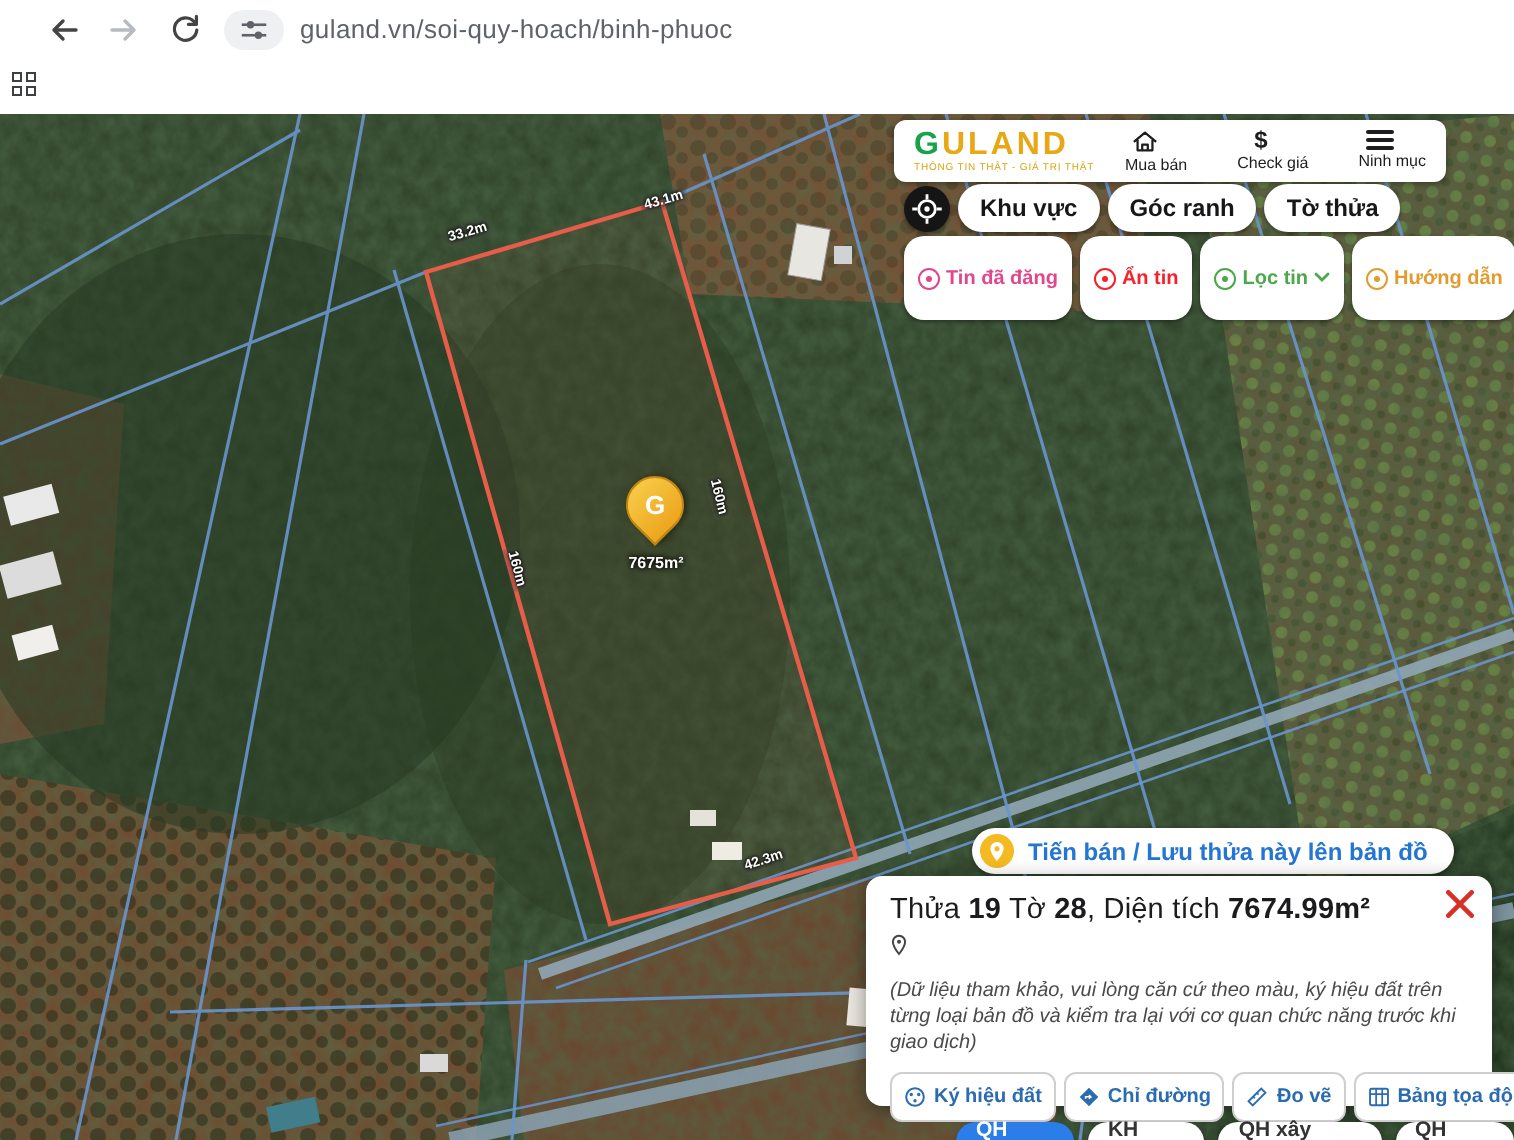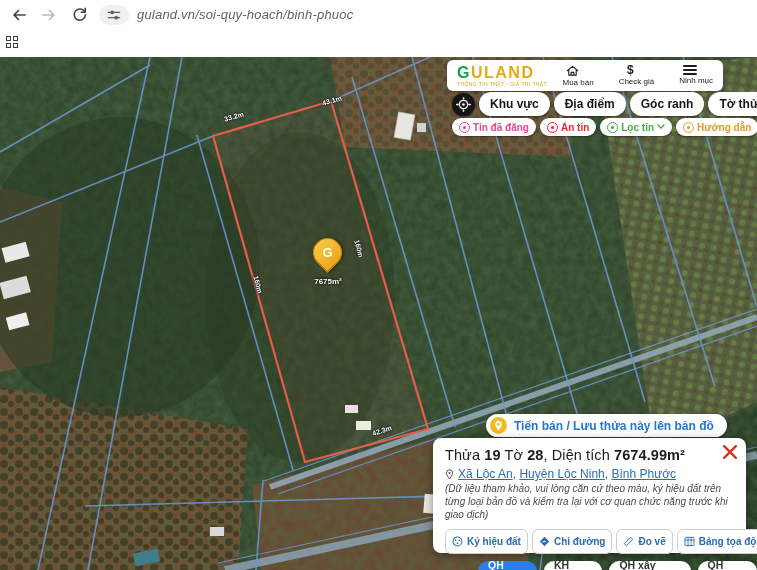--- a/index.html
+++ b/index.html
@@ -1,21 +1,21 @@
 <!DOCTYPE html>
 <html><head>
 <meta charset="utf-8">
 <style>
   html,body{margin:0;padding:0;background:#fff;}
   .screen{position:relative;width:757px;height:570px;overflow:hidden;
           font-family:"Liberation Sans",sans-serif;background:#fff;}
 
   
   .chrome{position:absolute;top:0;left:0;right:0;height:29px;background:#fff;
-          display:flex;align-items:center;gap:10px;padding-left:9px;box-sizing:border-box;font-style:italic;}
+          display:flex;align-items:center;gap:10px;padding-left:22px;box-sizing:border-box;}
   .nav-btn{width:20px;height:20px;display:flex;align-items:center;justify-content:center;cursor:pointer;}
   .url-chip{display:flex;align-items:center;gap:8px;}
   .tune-wrap{width:30px;height:20px;border-radius:11px;background:#eef0f2;
              display:flex;align-items:center;justify-content:center;}
   .url-text{font-size:13px;color:#5f6368;letter-spacing:.2px;}
   .bookmarks{position:absolute;top:29px;left:0;right:0;height:28px;background:#fff;}
   .grid-icon{position:absolute;left:6px;top:7px;width:13px;height:13px;
              display:grid;grid-template-columns:5px 5px;grid-template-rows:5px 5px;gap:2px;}
   .grid-icon span{border:1.4px solid #3c4043;box-sizing:border-box;background:#fff;}
 
@@ -58,21 +58,21 @@
   .burger i{height:1.8px;background:#1d1d1f;border-radius:1px;}
 
   
   .row1{position:absolute;left:452px;top:92px;display:flex;align-items:center;gap:4px;}
   .locate{width:23px;height:23px;border-radius:50%;background:#151515;display:flex;
           align-items:center;justify-content:center;box-shadow:0 1px 2px rgba(0,0,0,.4);cursor:pointer;}
   .pill{height:24px;line-height:24px;background:#fff;border-radius:13px;padding:0 11px;
         font-size:12px;font-weight:700;color:#17171a;box-shadow:0 1px 2px rgba(0,0,0,.4);
         white-space:nowrap;cursor:pointer;}
   .row2{position:absolute;left:452px;top:118px;display:flex;align-items:center;gap:4px;}
-  .spill{height:18px;background:#fff;border-radius:10px;padding:0 7px;display:flex;align-items:center;
+  .spill{height:18px;background:#fff;border-radius:10px;padding:12px 7px;display:flex;align-items:center;
          gap:3px;font-size:10px;font-weight:700;box-shadow:0 1px 2px rgba(0,0,0,.4);
          white-space:nowrap;cursor:pointer;}
   .ring{width:9px;height:9px;border:1.4px solid currentColor;border-radius:50%;
         display:flex;align-items:center;justify-content:center;flex:none;}
   .ring i{width:3px;height:3px;border-radius:50%;background:currentColor;}
   .c-pink{color:#e0478c}.c-red{color:#f5222d}.c-green{color:#4ca84c}.c-orange{color:#e09c2e}
 
   
   .save-pill{position:absolute;left:486px;top:414px;height:23px;background:#fff;border-radius:12px;
              display:flex;align-items:center;gap:7px;padding:0 13px 0 4px;
@@ -83,21 +83,21 @@
 
   
   .card{position:absolute;left:433px;top:438px;width:313px;height:115px;background:#fff;
         border-radius:8px;box-shadow:0 2px 10px rgba(0,0,0,.4);padding:9px 12px;box-sizing:border-box;}
   .close{position:absolute;right:9px;top:7px;width:14px;height:14px;cursor:pointer;}
   .title{font-size:14.5px;color:#1c1c1e;letter-spacing:.1px;}
   .title b{font-weight:700;}
   .loc{display:flex;align-items:center;gap:4px;margin-top:4px;font-size:12px;}
   .loc a{color:#2b6cb0;text-decoration:underline;cursor:pointer;}
   .loc .sep{color:#2b6cb0;}
-  .disc{margin-top:1px;font-size:10px;font-style:italic;color:#4a4a4a;line-height:1.32;}
+  .disc{margin-top:11px;font-size:10px;font-style:italic;color:#4a4a4a;line-height:1.32;}
   .cbtns{display:flex;gap:4px;margin-top:7px;}
   .cbtn{height:23px;border:1px solid #cfcfcf;border-radius:6px;background:#fff;display:flex;
         align-items:center;gap:4px;padding:0 6px;font-size:10px;font-weight:700;color:#2b6cb0;
         white-space:nowrap;cursor:pointer;}
 
   
   .tabs{position:absolute;left:478px;top:561px;display:flex;gap:7px;}
   .tab{height:20px;border-radius:11px;background:#fff;padding:0 10px;font-size:10.5px;font-weight:700;
        color:#333;display:flex;align-items:center;box-shadow:0 1px 2px rgba(0,0,0,.35);cursor:pointer;}
   .tab.active{background:#2b7de9;color:#fff;}
@@ -264,21 +264,20 @@
 
   <div class="row1">
     <div class="locate">
       <svg width="17" height="17" viewBox="0 0 18 18">
         <circle cx="9" cy="9" r="4.4" fill="none" stroke="#fff" stroke-width="1.5"></circle>
         <circle cx="9" cy="9" r="1.4" fill="#fff"></circle>
         <path d="M9 1.2v2.6M9 14.2v2.6M1.2 9h2.6M14.2 9h2.6" stroke="#fff" stroke-width="1.5"></path>
       </svg>
     </div>
     <div class="pill">Khu vực</div>
-    <div class="pill">Địa điểm</div>
     <div class="pill">Góc ranh</div>
     <div class="pill">Tờ thửa</div>
   </div>
 
   <div class="row2">
     <div class="spill c-pink">
       <span class="ring">
           <i></i>
         </span>
       <span>Tin đã đăng</span>
@@ -323,21 +322,20 @@
         </svg>
     </span>
     <div class="title">
       <span>Thửa </span><b>19</b><span> Tờ </span><b>28</b><span>, Diện tích </span><b>7674.99m²</b>
     </div>
     <div class="loc">
       <svg width="9" height="11" viewBox="0 0 10 12">
           <path d="M5 .8a3.4 3.4 0 0 1 3.4 3.4C8.4 6.8 5 11 5 11S1.6 6.8 1.6 4.2A3.4 3.4 0 0 1 5 .8z" fill="none" stroke="#444" stroke-width="1.1"></path>
           <circle cx="5" cy="4.2" r="1.1" fill="#444"></circle>
         </svg>
-      <span><a>Xã Lộc An</a><span class="sep">, </span><a>Huyện Lộc Ninh</a><span class="sep">, </span><a>Bình Phước</a></span>
     </div>
     <div class="disc">(Dữ liệu tham khảo, vui lòng căn cứ theo màu, ký hiệu đất trên từng loại bản đồ và kiểm tra lại với cơ quan chức năng trước khi giao dịch)</div>
     <div class="cbtns">
       <div class="cbtn">
         <svg width="11" height="11" viewBox="0 0 13 13">
             <circle cx="6.5" cy="6.5" r="5.2" fill="none" stroke="#2b6cb0" stroke-width="1.2"></circle>
             <circle cx="4.3" cy="5" r="1" fill="#2b6cb0"></circle>
             <circle cx="8.7" cy="5" r="1" fill="#2b6cb0"></circle>
             <circle cx="6.5" cy="8.7" r="1" fill="#2b6cb0"></circle>
           </svg>

